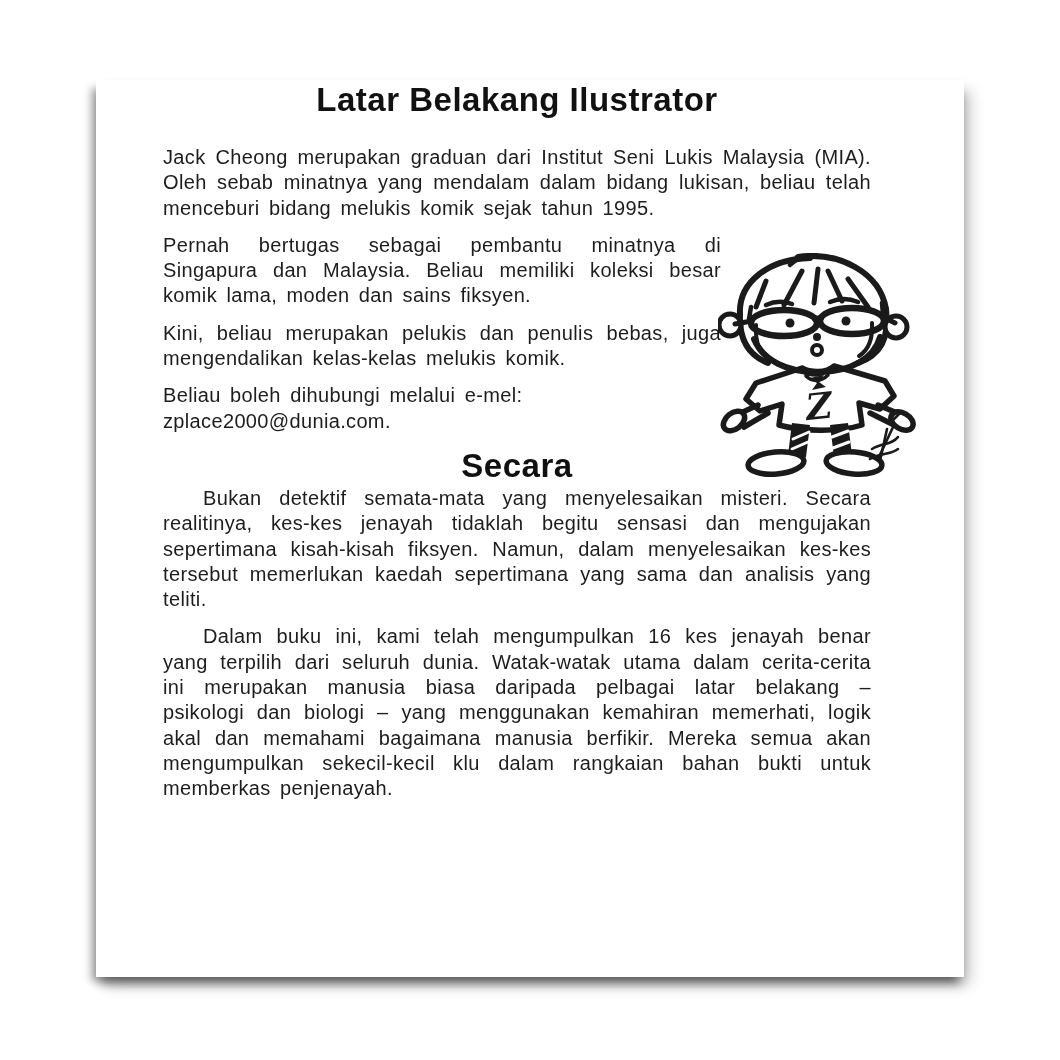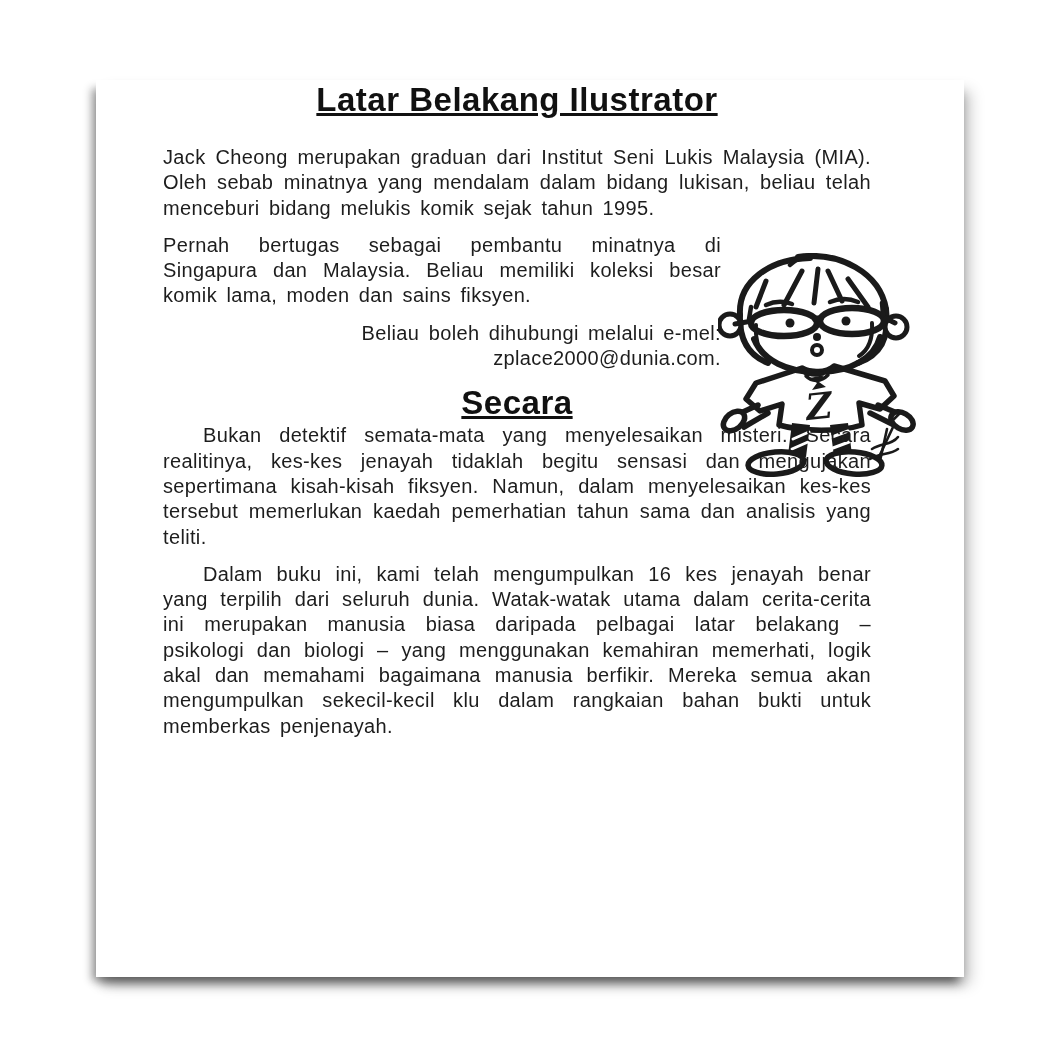--- a/index.html
+++ b/index.html
@@ -20,33 +20,33 @@
       0px 10px 10px -3px rgba(0,0,0,0.38),
       8px 9px 14px -2px rgba(0,0,0,0.22);
   }
   .content {
     position: absolute; left: 67px; top: 0; width: 708px;
     color: #1d1d1d;
   }
   h1.title {
     font-size: 33px; font-weight: bold; color: #111111;
     text-align: center; letter-spacing: 0.5px;
-    margin: 0; line-height: 40px; text-decoration: underline;
+    margin: 0; line-height: 40px;
   }
   .title-1 { margin-top: 54px; }
   .title-2 { margin-top: 22px; margin-bottom: 22px; }
   p.body {
     font-size: 20px; line-height: 25.3px;
     text-align: justify;
     letter-spacing: 0.35px; word-spacing: 3.5px;
     margin: 0 0 12px 0;
   }
   p.first-after-title { margin-top: 25px; }
   p.narrow { margin-right: 150px; }
-  p.contact { text-align: right; }
+  p.contact { text-align: left; }
   p.indented { text-indent: 40px; }
   .figure {
     position: absolute; left: 622px; top: 173px;
     width: 205px; height: 230px;
   }
   .figure svg { display: block; width: 205px; height: 230px; }
 </style>
 </head>
 <body>
 
@@ -134,28 +134,29 @@
       </svg>
     </div>
 
     <div class="content">
       <h1 class="title title-1">Latar Belakang Ilustrator</h1>
 
       <p class="body first-after-title">Jack Cheong merupakan graduan dari Institut Seni Lukis Malaysia (MIA). Oleh sebab minatnya yang mendalam dalam bidang lukisan, beliau telah menceburi bidang melukis komik sejak tahun 1995.</p>
 
       <p class="body narrow">Pernah bertugas sebagai pembantu minatnya di Singapura dan Malaysia. Beliau memiliki koleksi besar komik lama, moden dan sains fiksyen.</p>
 
+      <p class="body narrow">Kini, beliau merupakan pelukis dan penulis bebas, juga mengendalikan kelas-kelas melukis komik.</p>
 
       <p class="body narrow contact">
         <span>Beliau boleh dihubungi melalui e-mel:</span><br>
         <span>zplace2000@dunia.com.</span>
       </p>
 
       <h1 class="title title-2">Secara</h1>
 
 
-      <p class="body indented">Bukan detektif semata-mata yang menyelesaikan misteri. Secara realitinya, kes-kes jenayah tidaklah begitu sensasi dan mengujakan sepertimana kisah-kisah fiksyen. Namun, dalam menyelesaikan kes-kes tersebut memerlukan kaedah pemerhatian tahun sama dan analisis yang teliti.</p>
+      <p class="body indented">Bukan detektif semata-mata yang menyelesaikan misteri. Secara realitinya, kes-kes jenayah tidaklah begitu sensasi dan mengujakan sepertimana kisah-kisah fiksyen. Namun, dalam menyelesaikan kes-kes tersebut memerlukan kaedah sepertimana yang sama dan analisis yang teliti.</p>
 
       <p class="body indented">Dalam buku ini, kami telah mengumpulkan 16 kes jenayah benar yang terpilih dari seluruh dunia. Watak-watak utama dalam cerita-cerita ini merupakan manusia biasa daripada pelbagai latar belakang – psikologi dan biologi – yang menggunakan kemahiran memerhati, logik akal dan memahami bagaimana manusia berfikir. Mereka semua akan mengumpulkan sekecil-kecil klu dalam rangkaian bahan bukti untuk memberkas penjenayah.</p>
     </div>
 
   </div>
 </div>
 
 </body></html>

